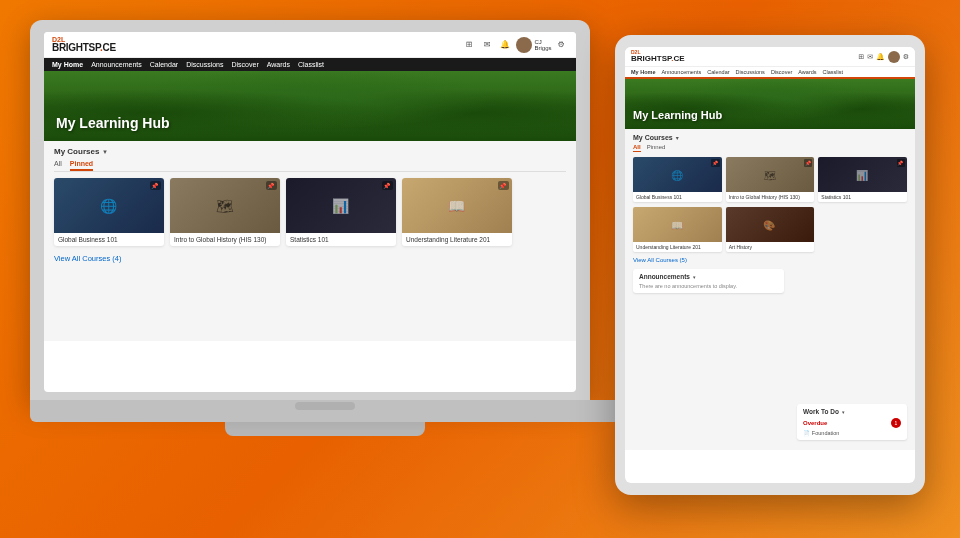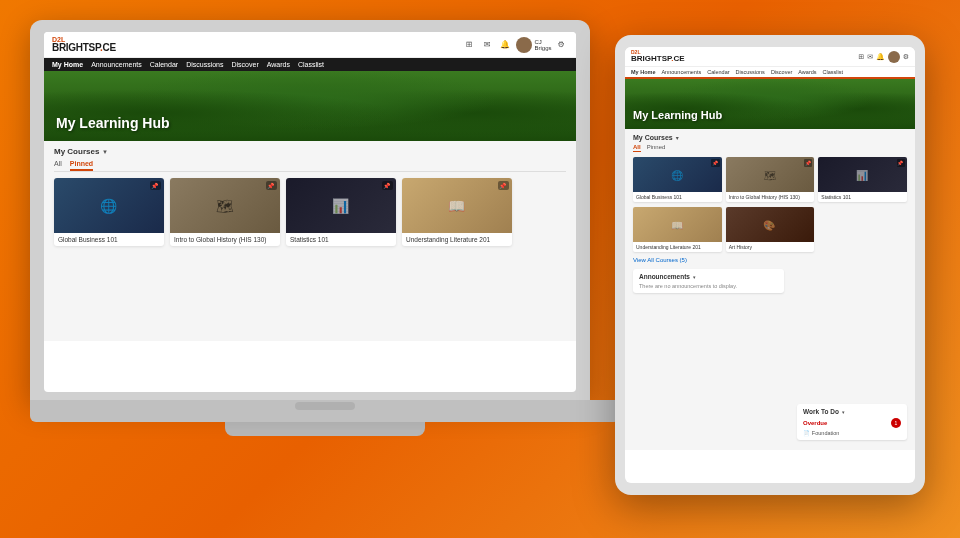--- a/index.html
+++ b/index.html
@@ -576,20 +576,21 @@
             <div class="bs-course-name">Statistics 101</div>
           </div>
           <div class="bs-course-card">
             <div class="bs-course-thumb bs-course-thumb-4">
               <span class="thumb-deco">📖</span>
               <span class="bs-course-pin">📌</span>
             </div>
             <div class="bs-course-name">Understanding Literature 201</div>
           </div>
         </div>
+        <div class="bs-view-all">View All Courses (4)</div>
       </div>
     </div>
   </div>
   <div class="laptop-base"></div>
   <div class="laptop-stand"></div>
 </div>
 
 <div class="tablet-container">
   <div class="tablet-body">
     <div class="tablet-screen">

